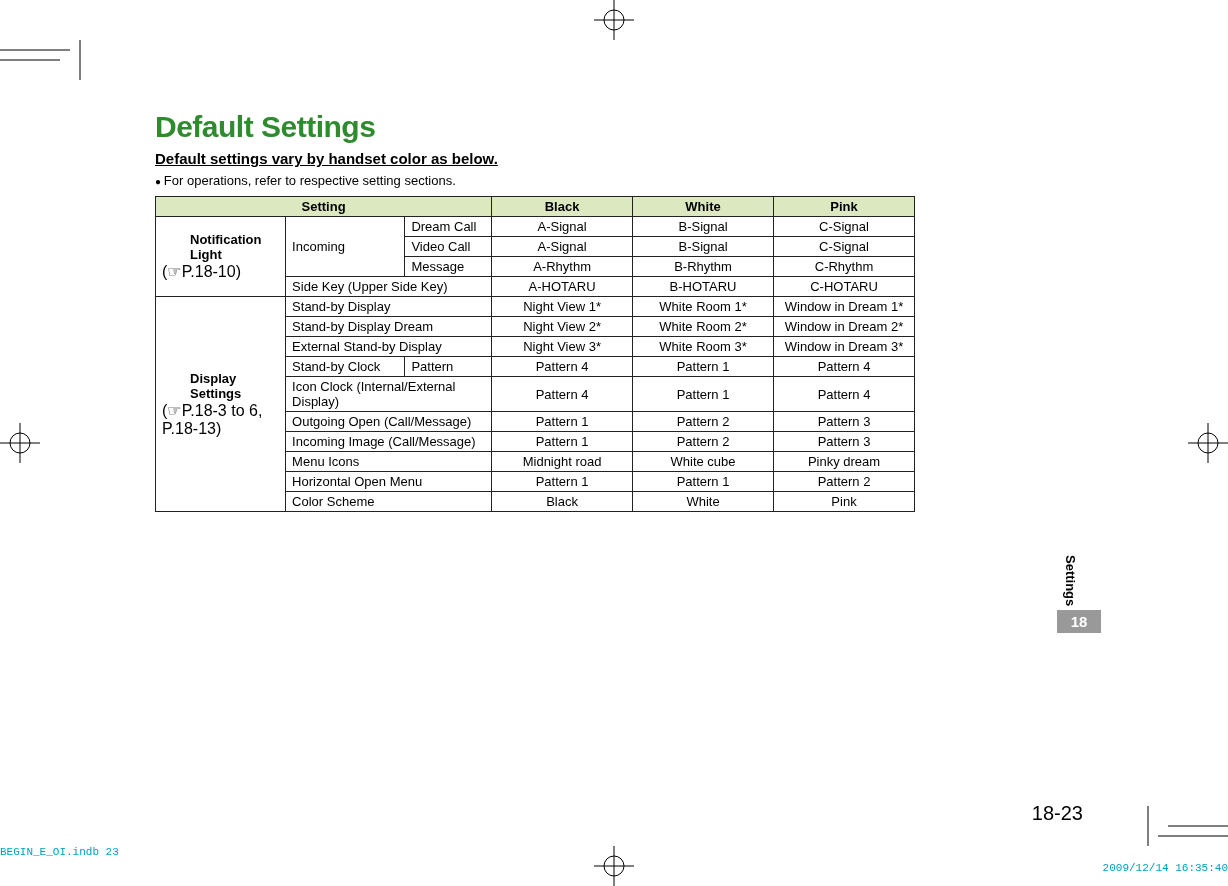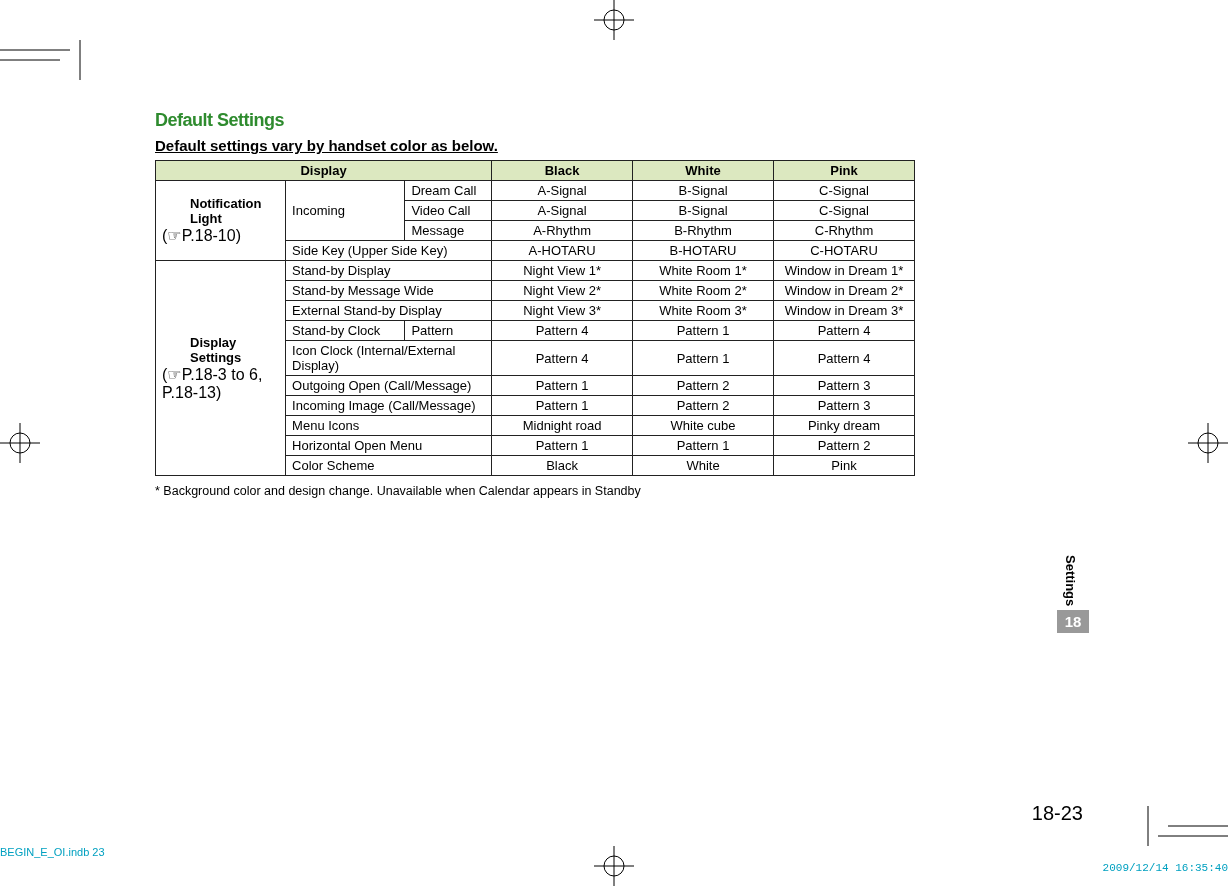--- a/index.html
+++ b/index.html
@@ -23,21 +23,21 @@
   .reg-right { top: 50%; right: 0; transform: translateY(-50%); }
   .reg-bottom { bottom: 0; left: 50%; transform: translateX(-50%); }
 
   .content {
     position: absolute;
     top: 110px;
     left: 155px;
     width: 760px;
   }
   h1 {
-    font-size: 18px;
+    font-size: 30px;
     font-weight: bold;
     color: #2e8b2e;
     margin: 0 0 6px 0;
     letter-spacing: -0.5px;
   }
   .subtitle {
     font-size: 15px;
     font-weight: bold;
     margin: 0 0 6px 0;
     text-decoration: underline;
@@ -97,34 +97,34 @@
     font-size: 13px;
     display: block;
     margin: 0 auto 4px;
   }
   .side-tab .chap {
     background: #999;
     color: #fff;
     font-weight: bold;
     font-size: 15px;
     padding: 3px 0;
-    width: 32px;
+    width: 44px;
   }
   .page-num {
     position: absolute;
     right: 145px;
     top: 790px;
     font-size: 20px;
     margin-top: 12px;
   }
   .footer-left {
     position: absolute;
     left: 0px;
     bottom: 28px;
-    font-family: Liberation Sans, sans-serif;
+    font-family: Liberation Mono, monospace;
     font-size: 11px;
     color: #00a0c0;
   }
   .footer-right {
     position: absolute;
     right: 0px;
     bottom: 12px;
     font-family: "Courier New", monospace;
     font-size: 11px;
     color: #00a0c0;
@@ -172,25 +172,26 @@
   <svg width="40" height="40">
       <circle cx="20" cy="20" r="10" fill="none" stroke="#000"></circle>
       <line x1="20" y1="0" x2="20" y2="40" stroke="#000"></line>
       <line x1="0" y1="20" x2="40" y2="20" stroke="#000"></line>
     </svg>
 </div>
 
 <div class="content">
   <h1>Default Settings</h1>
   <div class="subtitle">Default settings vary by handset color as below.</div>
+  <div class="bullet-line">For operations, refer to respective setting sections.</div>
 
   <table class="settings">
     <tbody>
         <tr>
-      <th colspan="3">Display</th>
+      <th colspan="3">Setting</th>
       <th style="width:130px">Black</th>
       <th style="width:130px">White</th>
       <th style="width:130px">Pink</th>
     </tr>
 
     <tr>
       <td class="rowhead" rowspan="4">
         <span class="strong">Notification Light</span>
         <span class="ref">(☞P.18-10)</span>
       </td>
@@ -223,21 +224,21 @@
       <td class="rowhead" rowspan="10">
         <span class="strong">Display Settings</span>
         <span class="ref">(☞P.18-3 to 6, P.18-13)</span>
       </td>
       <td class="left" colspan="2">Stand-by Display</td>
       <td class="center">Night View 1*</td>
       <td class="center">White Room 1*</td>
       <td class="center">Window in Dream 1*</td>
     </tr>
     <tr>
-      <td class="left" colspan="2">Stand-by Message Wide</td>
+      <td class="left" colspan="2">Stand-by Display Dream</td>
       <td class="center">Night View 2*</td>
       <td class="center">White Room 2*</td>
       <td class="center">Window in Dream 2*</td>
     </tr>
     <tr>
       <td class="left" colspan="2">External Stand-by Display</td>
       <td class="center">Night View 3*</td>
       <td class="center">White Room 3*</td>
       <td class="center">Window in Dream 3*</td>
     </tr>
@@ -280,21 +281,20 @@
     </tr>
     <tr>
       <td class="left" colspan="2">Color Scheme</td>
       <td class="center">Black</td>
       <td class="center">White</td>
       <td class="center">Pink</td>
     </tr>
   </tbody>
     </table>
 
-  <div class="footnote">* Background color and design change. Unavailable when Calendar appears in Standby</div>
 </div>
 
 <div class="side-tab">
   <span class="vert">Settings</span>
   <div class="chap">18</div>
 </div>
 
 <div class="page-num">18-23</div>
 
 <div class="footer-left">BEGIN_E_OI.indb   23</div>

